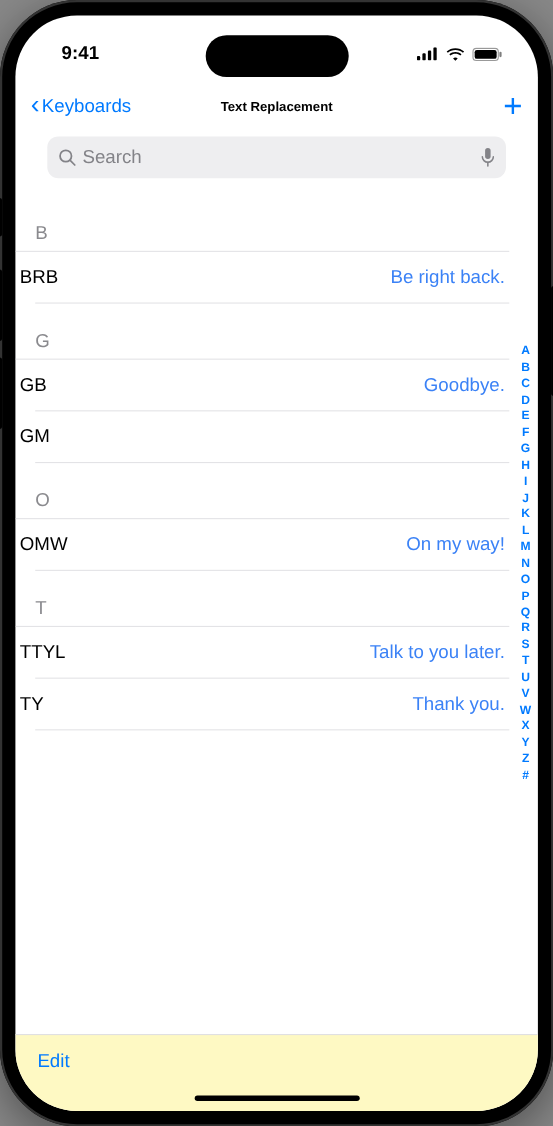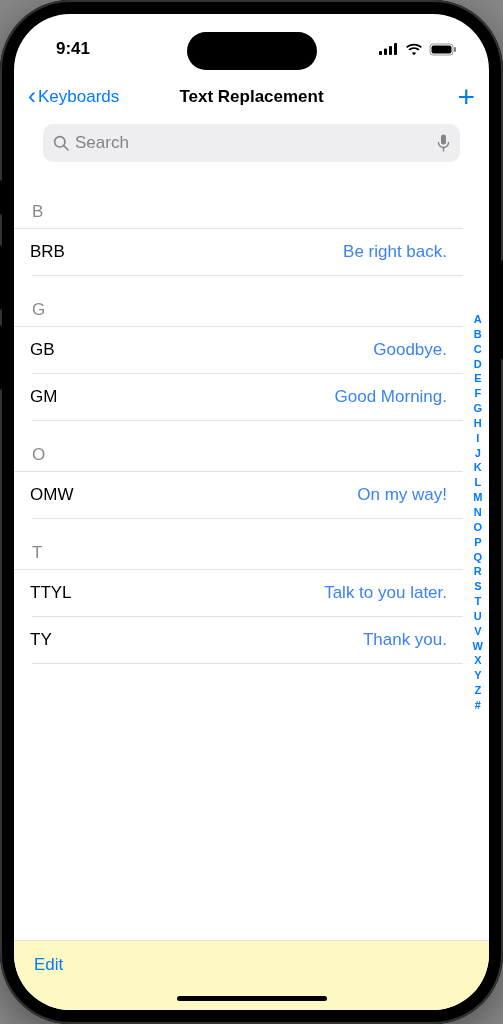--- a/index.html
+++ b/index.html
@@ -33,21 +33,21 @@
     padding: 10px 32px 0 42px; font-size: 17px; font-weight: 600;
   }
   .status-right { display: flex; align-items: center; gap: 6px; }
 
   .nav-bar {
     height: 46px; display: flex; align-items: center;
     padding: 0 14px; position: relative;
   }
   .nav-back { color: #007aff; font-size: 17px; display: flex; align-items: center; gap: 2px; }
   .nav-back-chevron { font-size: 24px; font-weight: 500; line-height: 1; margin-top:-2px;}
-  .nav-title { position: absolute; left: 50%; transform: translateX(-50%); font-size: 17px; font-weight: 600; }
+  .nav-title { position: absolute; left: 50%; transform: translateX(-50%); font-size: 12px; font-weight: 600; }
   .nav-add { color: #007aff; font-size: 30px; font-weight: 400; margin-left: auto; line-height: 1; }
 
   .search-wrap { padding: 4px 29px 10px; }
   .search-field {
     background: #eeeef0; border-radius: 10px; height: 38px;
     display: flex; align-items: center; padding: 0 10px; gap: 6px;
     color: #838388; font-size: 17px;
   }
   .search-input { flex: 1; background: transparent; border: none; font-size: 17px; color: #000; outline: none; }
   .search-input::placeholder { color: #838388; }
@@ -55,21 +55,21 @@
   .content { flex: 1; overflow: hidden; position: relative; }
 
   .list { padding-right: 26px; }
   .section-header {
     padding: 24px 18px 6px; font-size: 17px; color: #8a8a8e; font-weight: 400;
     border-bottom: 1px solid #e3e3e6;
   }
   .first-sh { padding-top: 30px; }
   .row {
     display: flex; justify-content: space-between; align-items: center;
-    padding: 13px 16px; font-size: 17px;
+    padding: 13px 4px; font-size: 17px;
   }
   .row-divider { border-bottom: 1px solid #e3e3e6; margin-left: 18px; }
   .shortcut { color: #000; }
   .phrase { color: #3b82f6; text-align: right; }
 
   .index-bar {
     position: absolute; right: 6px; top: 140px;
     display: flex; flex-direction: column;
     font-size: 11px; font-weight: 600; color: #007aff;
     line-height: 1.35; text-align: center;
@@ -165,21 +165,20 @@
           </div>
           <div class="row-divider"></div>
           <div class="section-header">G</div>
           <div class="row">
             <span class="shortcut">GB</span>
             <span class="phrase">Goodbye.</span>
           </div>
           <div class="row-divider"></div>
           <div class="row">
             <span class="shortcut">GM</span>
-            <span class="phrase">Good Morning.</span>
           </div>
           <div class="row-divider"></div>
           <div class="section-header">O</div>
           <div class="row">
             <span class="shortcut">OMW</span>
             <span class="phrase">On my way!</span>
           </div>
           <div class="row-divider"></div>
           <div class="section-header">T</div>
           <div class="row">

